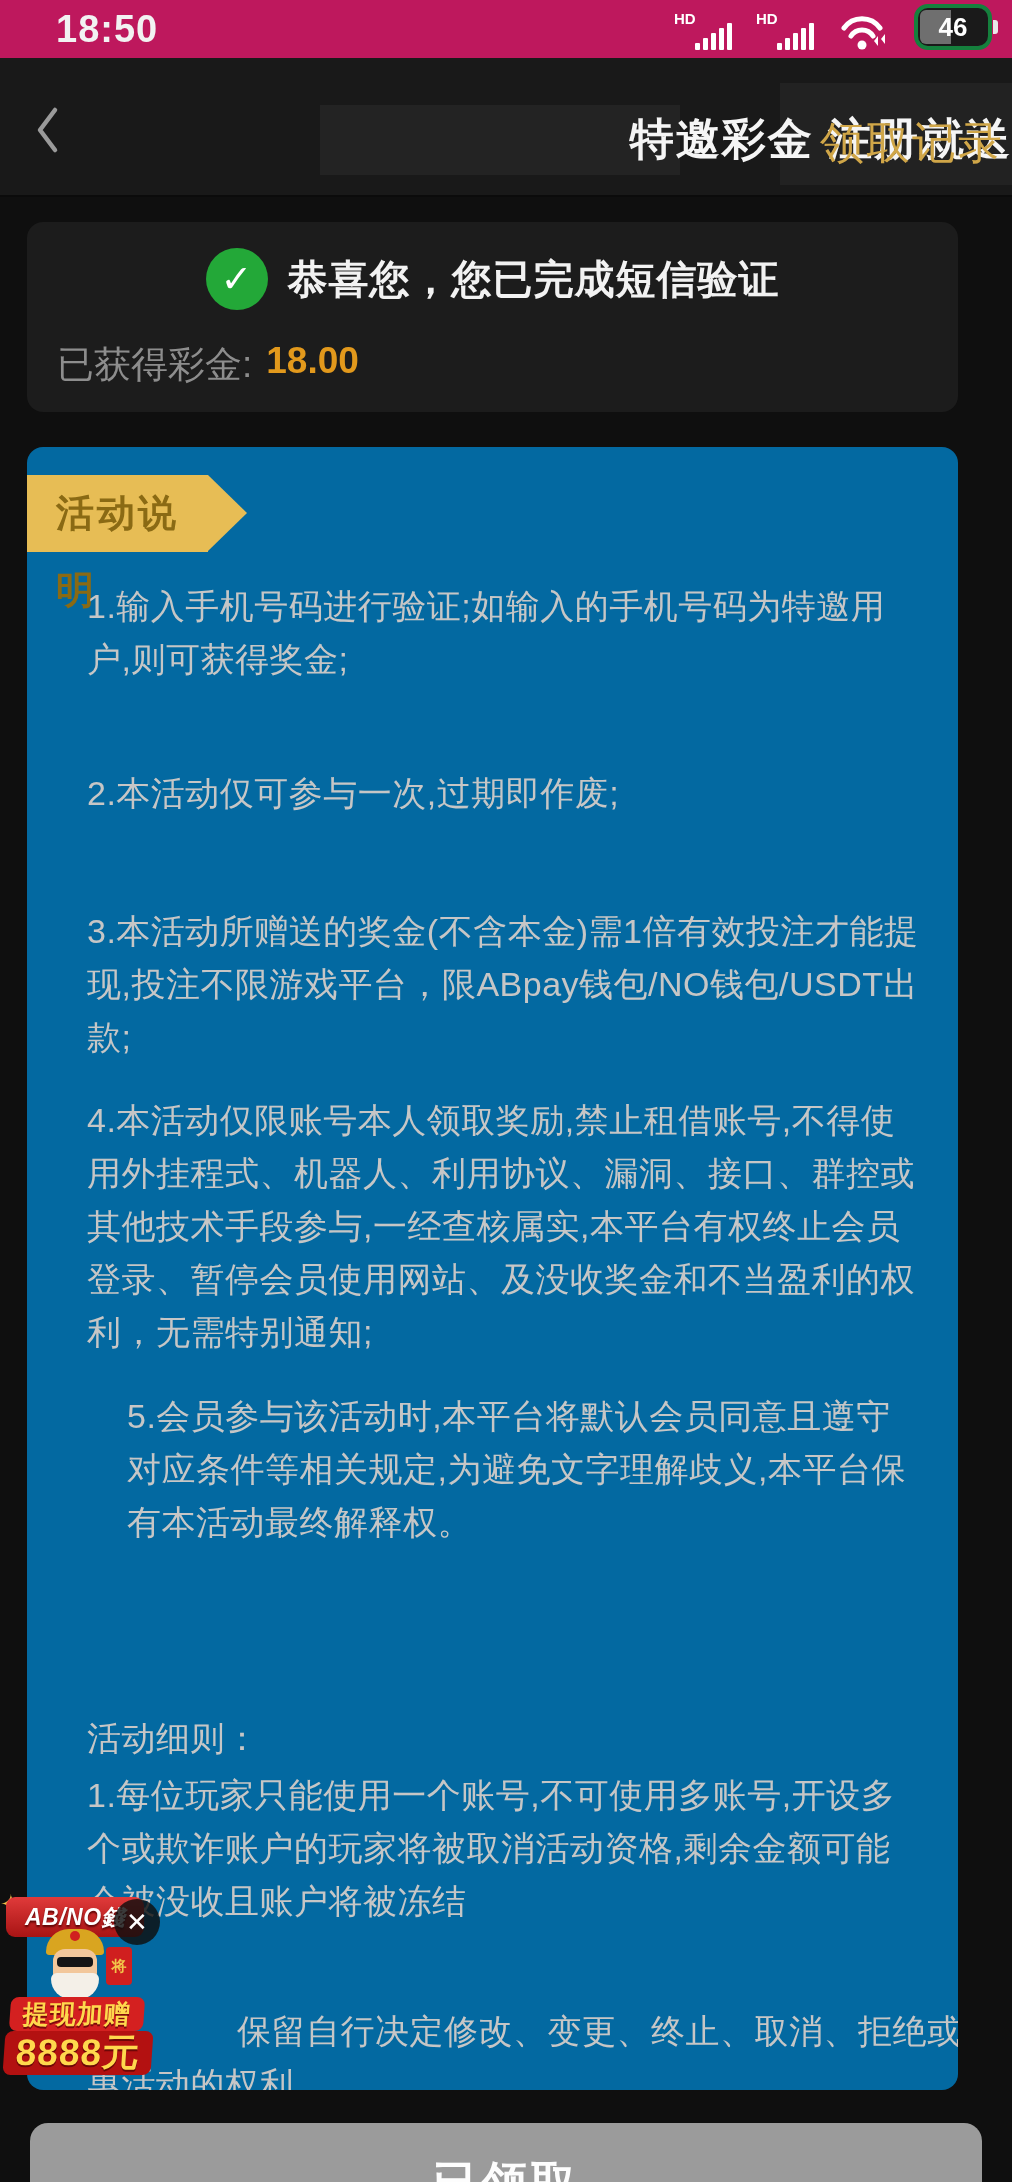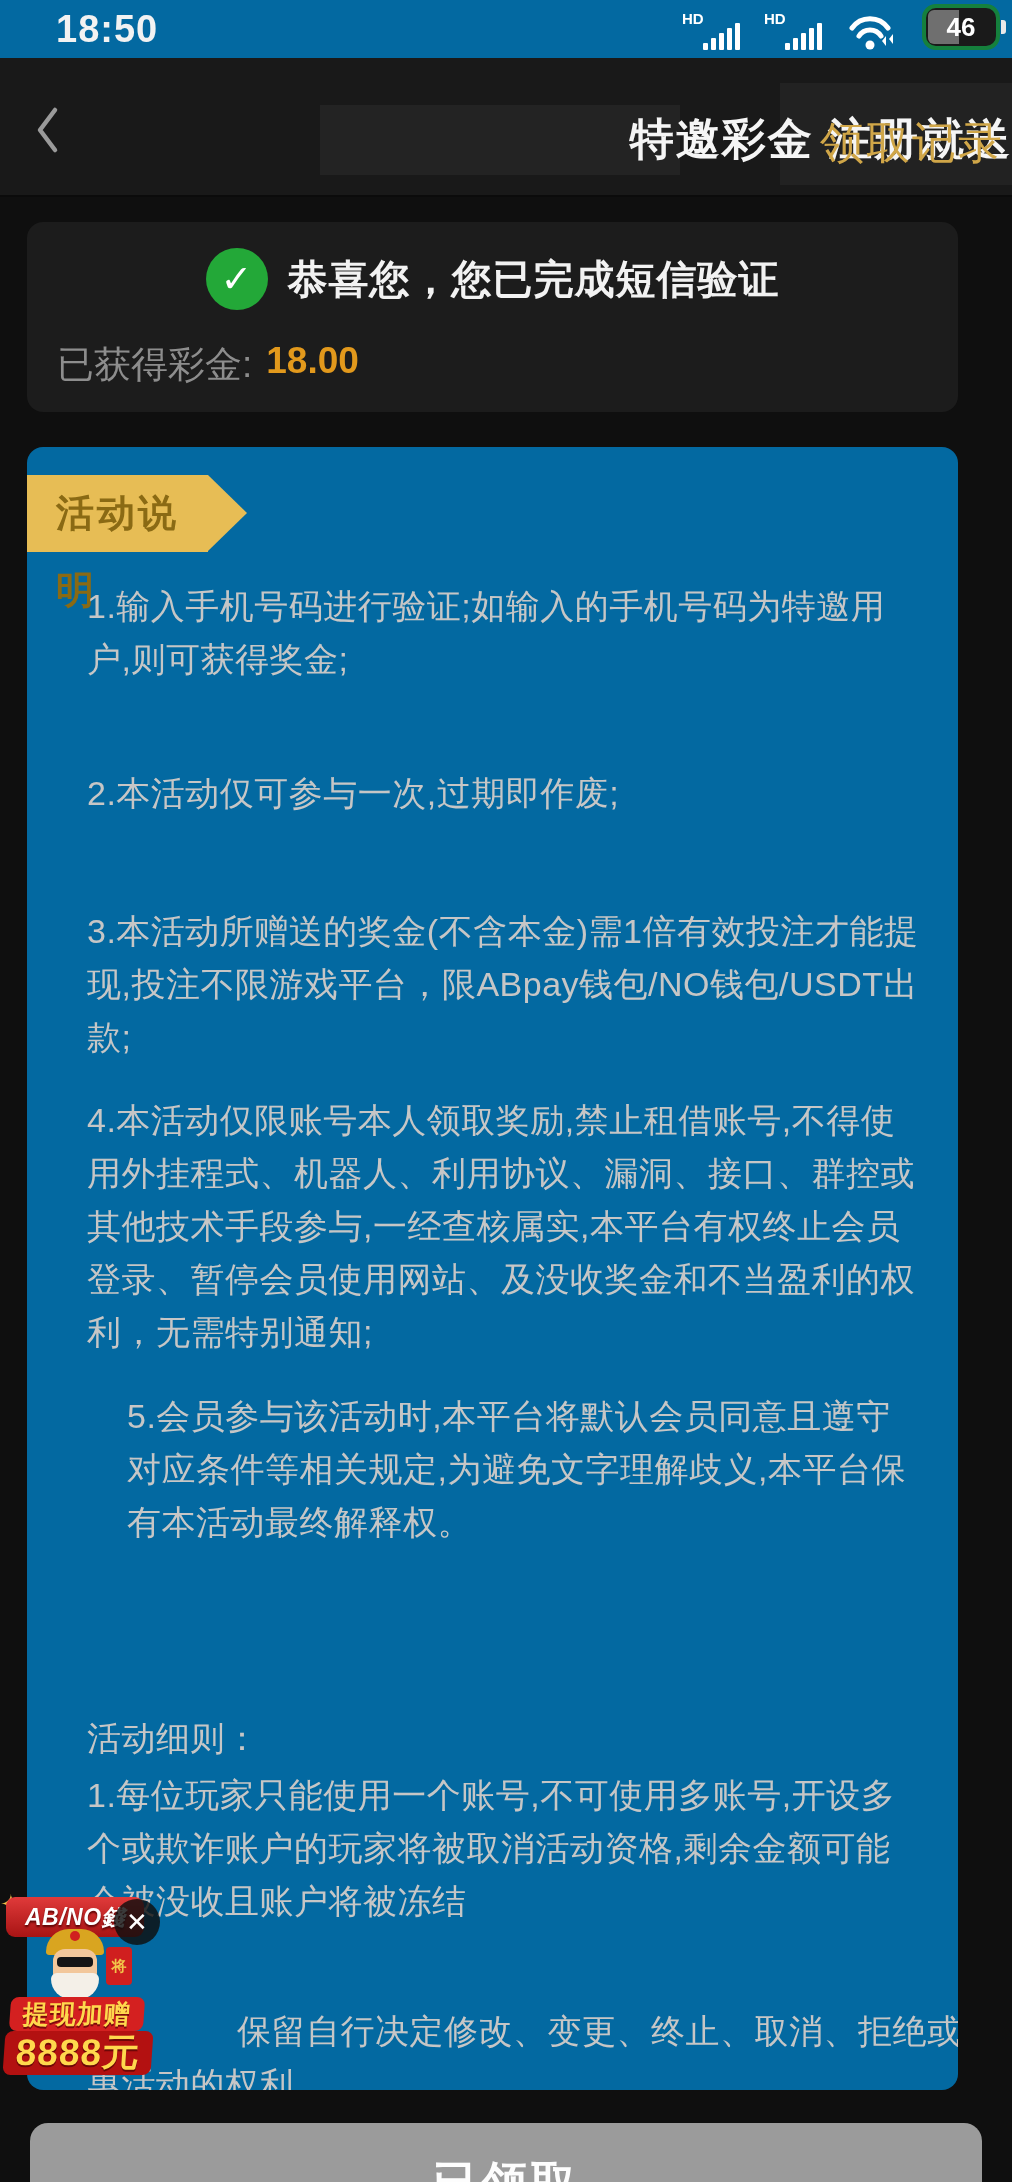--- a/index.html
+++ b/index.html
@@ -3,23 +3,23 @@
 <meta charset="utf-8">
 <style>
   html,body{margin:0;padding:0;background:#000;}
   #screen{
     position:relative;width:1012px;height:2182px;overflow:hidden;
     background:#0f0f0f;
     font-family:"Liberation Sans","DejaVu Sans",sans-serif;
     color:#c8c8c8;
   }
   
-  .status-bar{position:absolute;left:0;top:0;width:1012px;height:58px;background:#0369a1;}
+  .status-bar{position:absolute;left:0;top:0;width:1012px;height:58px;background:#be185d;}
   .status-time{position:absolute;left:56px;top:8px;font-size:38px;font-weight:600;color:#f2f2f2;letter-spacing:1px;}
-  .status-icons{position:absolute;right:12px;top:8px;height:44px;display:flex;align-items:flex-end;gap:24px;}
+  .status-icons{position:absolute;right:20px;top:8px;height:44px;display:flex;align-items:flex-end;gap:24px;}
   .sig-group{position:relative;width:58px;height:42px;}
   .sig-hd{position:absolute;left:0;top:0;font-size:15px;font-weight:700;color:#fff;}
   .sig-bars{position:absolute;right:0;bottom:2px;display:flex;align-items:flex-end;gap:3px;}
   .sig-bars i{display:block;width:5px;background:#fff;border-radius:1px;}
   .wifi{position:relative;width:52px;height:42px;}
   .wifi svg{position:absolute;left:0;bottom:0;}
   .battery{position:relative;width:70px;height:38px;border:4px solid #15803d;border-radius:14px;margin-bottom:2px;background:#1a1a1a;}
   .battery-fill{position:absolute;left:2px;top:2px;bottom:2px;width:44%;background:#6f6f6f;border-radius:6px 0 0 6px;}
   .battery-num{position:absolute;inset:0;display:flex;align-items:center;justify-content:center;font-size:26px;font-weight:700;color:#fff;}
   .battery-nub{position:absolute;right:-10px;top:12px;width:5px;height:14px;background:#e9e9e9;border-radius:0 3px 3px 0;}

